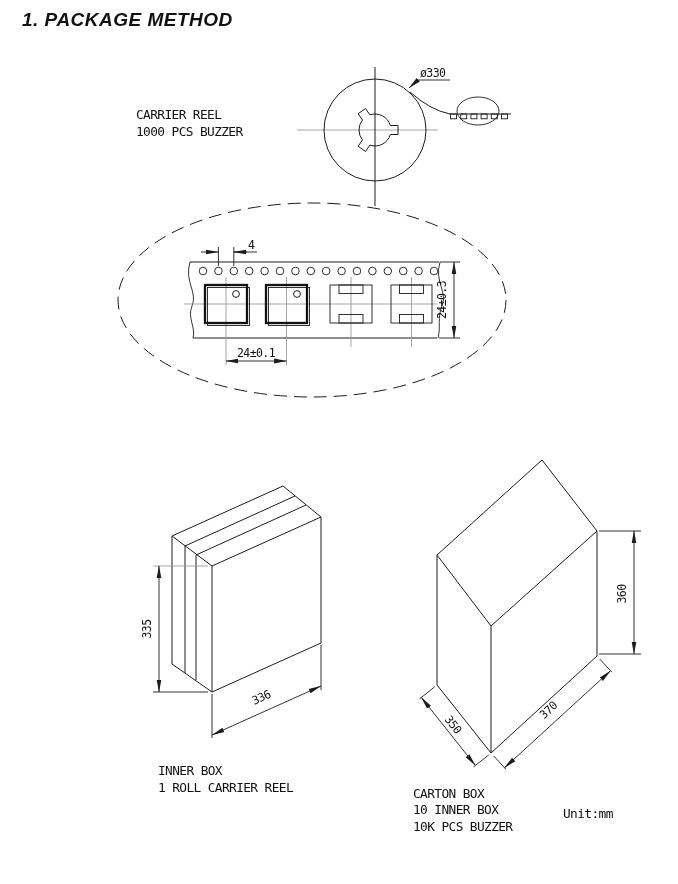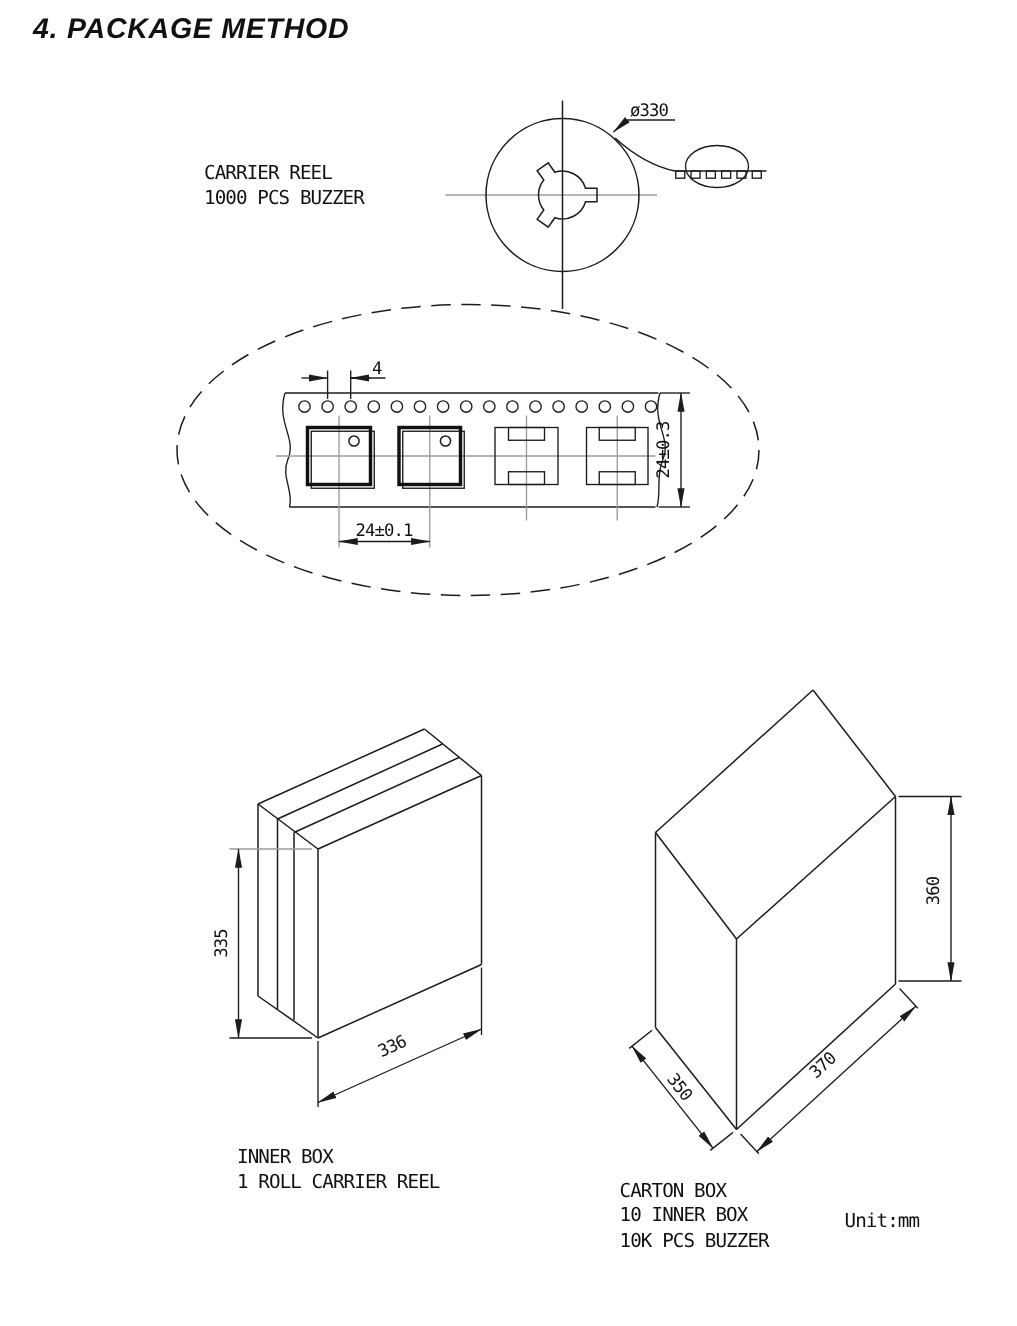--- a/index.html
+++ b/index.html
@@ -16,21 +16,21 @@
   .dsh{stroke-dasharray:13 7;}
   text{fill:#111;}
   .cad{font-family:"DejaVu Sans Mono",monospace;font-size:12.8px;letter-spacing:-.6px;}
   .dm{font-family:"DejaVu Sans Mono",monospace;font-size:11.5px;letter-spacing:-.6px;}
 </style>
 </head>
 <body>
 
 <div class="page">
 
-  <div class="title">4. PACKAGE METHOD</div>
+  <div class="title">1. PACKAGE METHOD</div>
 
   <svg width="678" height="884" viewBox="0 0 678 884">
     <defs>
       <marker id="arr" viewBox="0 0 12 6" refX="11.5" refY="3" markerWidth="13" markerHeight="6.5" markerUnits="userSpaceOnUse" orient="auto-start-reverse">
         <path d="M12,3 L0,0.8 L0,5.2 Z" fill="#1c1c1c"></path>
       </marker>
     </defs>
 
     <g>
       <line class="c" x1="297" y1="130" x2="438" y2="130"></line>

